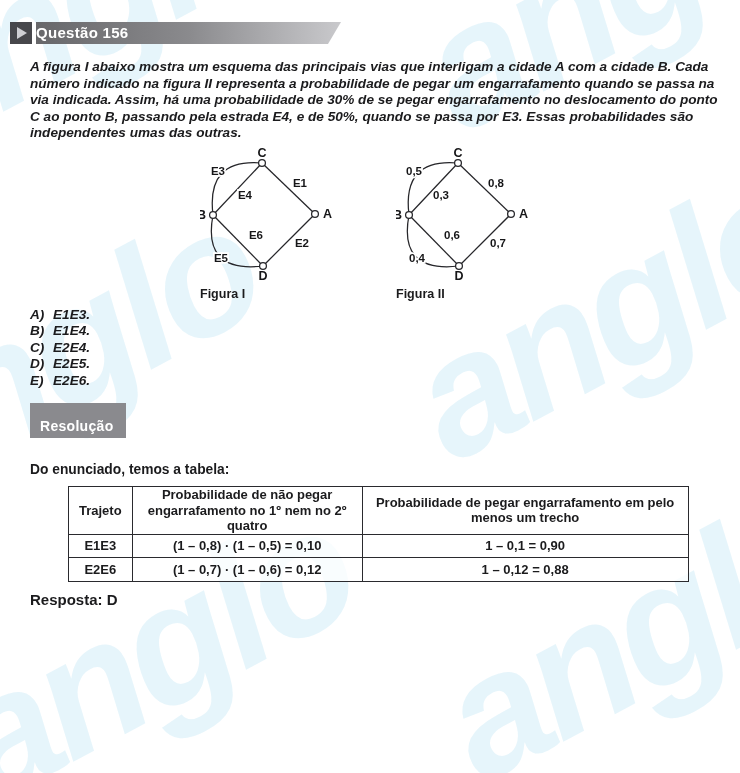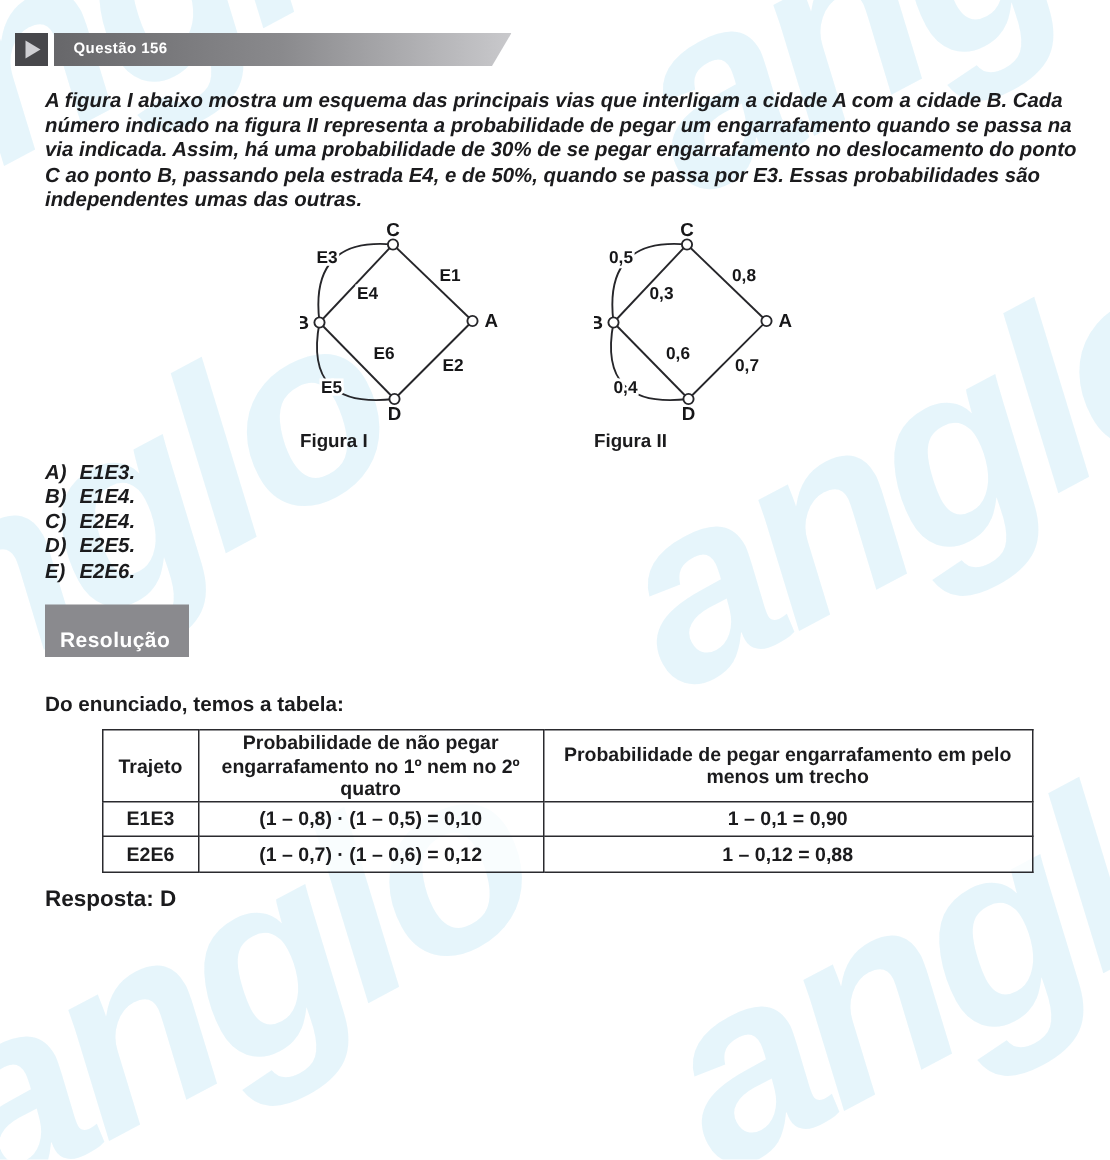--- a/index.html
+++ b/index.html
@@ -22,24 +22,24 @@
   .qheader { display:flex; align-items:center; margin-left:-20px; height:22px; }
   .tri-box {
     width:22px; height:22px; background:#47474b; flex:0 0 auto;
     display:flex; align-items:center; justify-content:center; margin-right:4px;
   }
   .tri {
     width:0; height:0; border-top:6px solid transparent; border-bottom:6px solid transparent;
     border-left:10px solid #cfcfd3; margin-left:2px;
   }
   .qbar {
-    width:305px; height:22px; line-height:22px; padding-left:13px;
+    width:305px; height:22px; line-height:22px; 
     background:linear-gradient(90deg,#67676a 0%, #8a8a8d 50%, #b3b3b6 82%, #c9c9cc 100%);
     clip-path:polygon(0 0, 100% 0, calc(100% - 13px) 100%, 0 100%);
-    color:#ffffff; font-weight:bold; font-size:10px; letter-spacing:0.3px;
+    color:#ffffff; font-weight:bold; font-size:15px; letter-spacing:0.3px;
   }
   
   .enunciado {
     margin-top:15px; font-size:13.6px; font-weight:bold; font-style:italic;
     line-height:16.6px; width:690px;
   }
   
   .figures { margin-top:6px; display:flex; justify-content:center; gap:44px; }
   .figure { width:152px; }
   .figure svg { display:block; }

